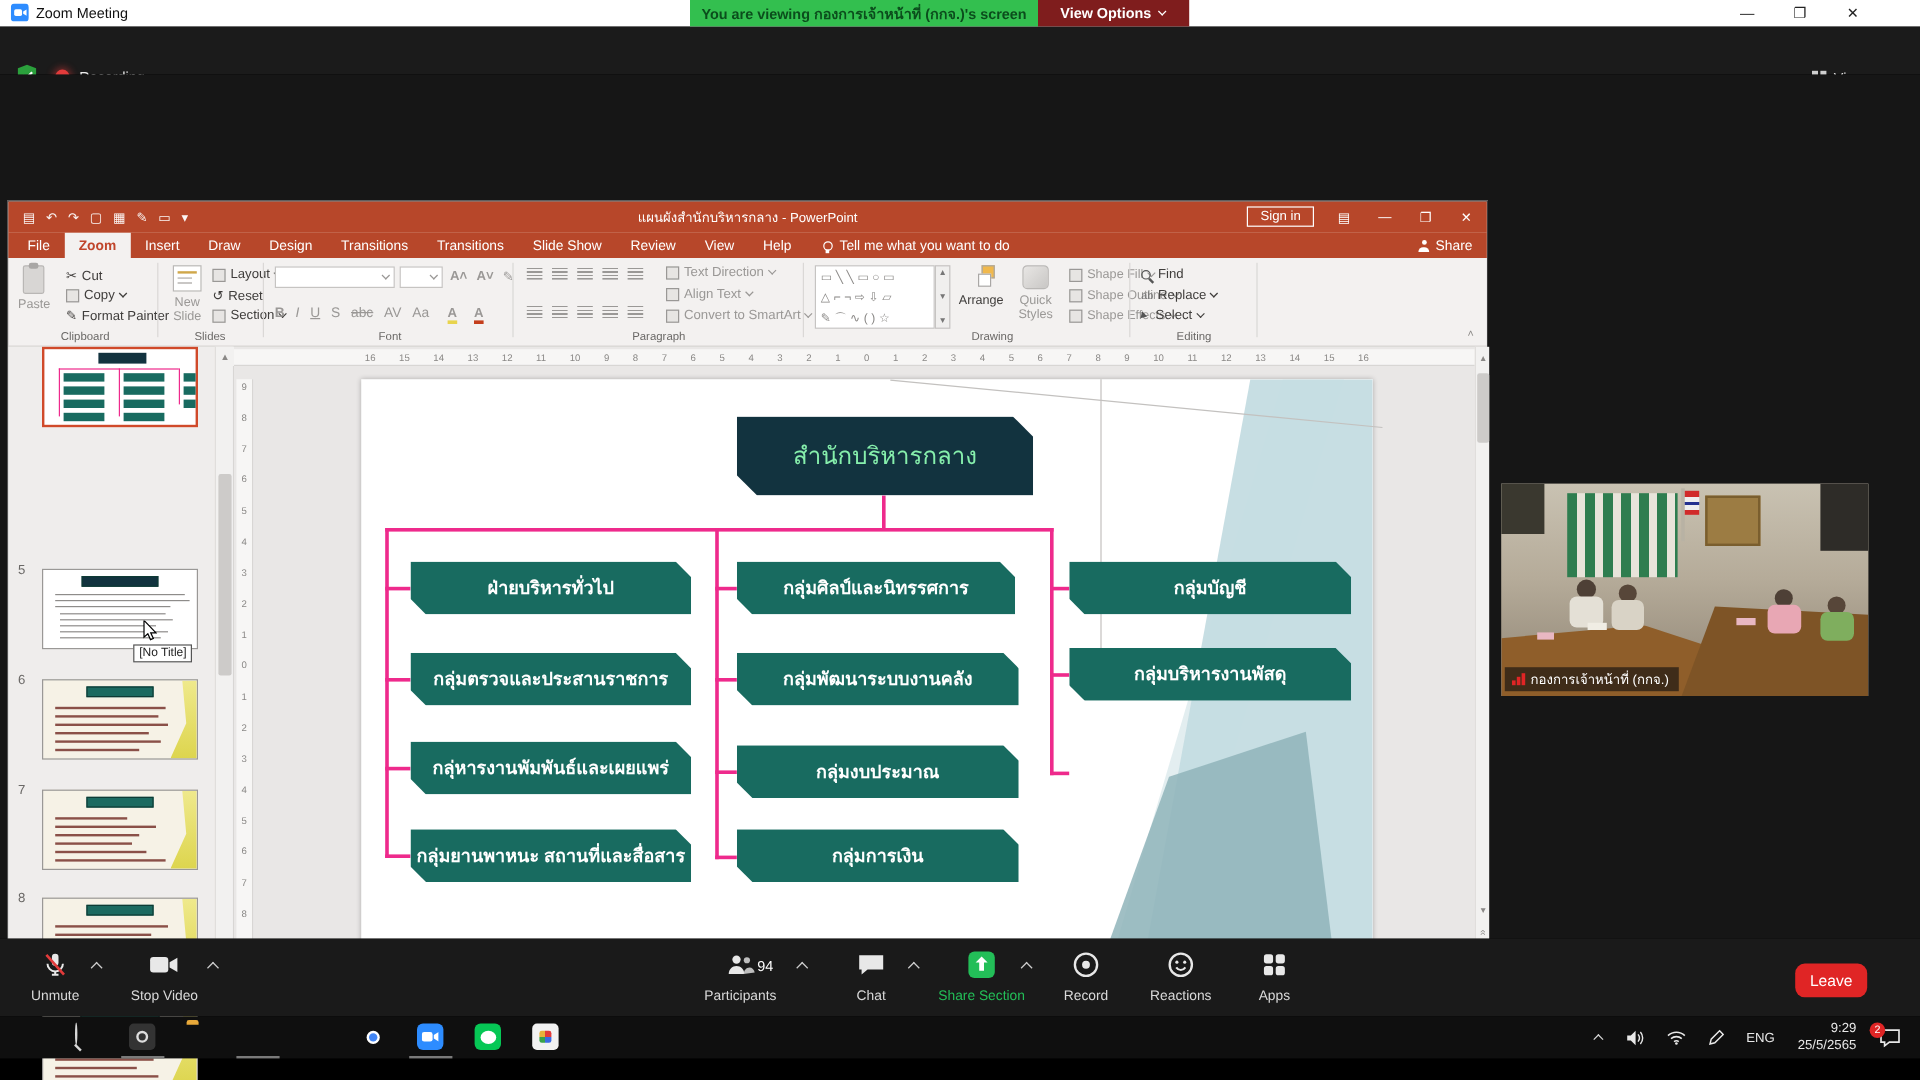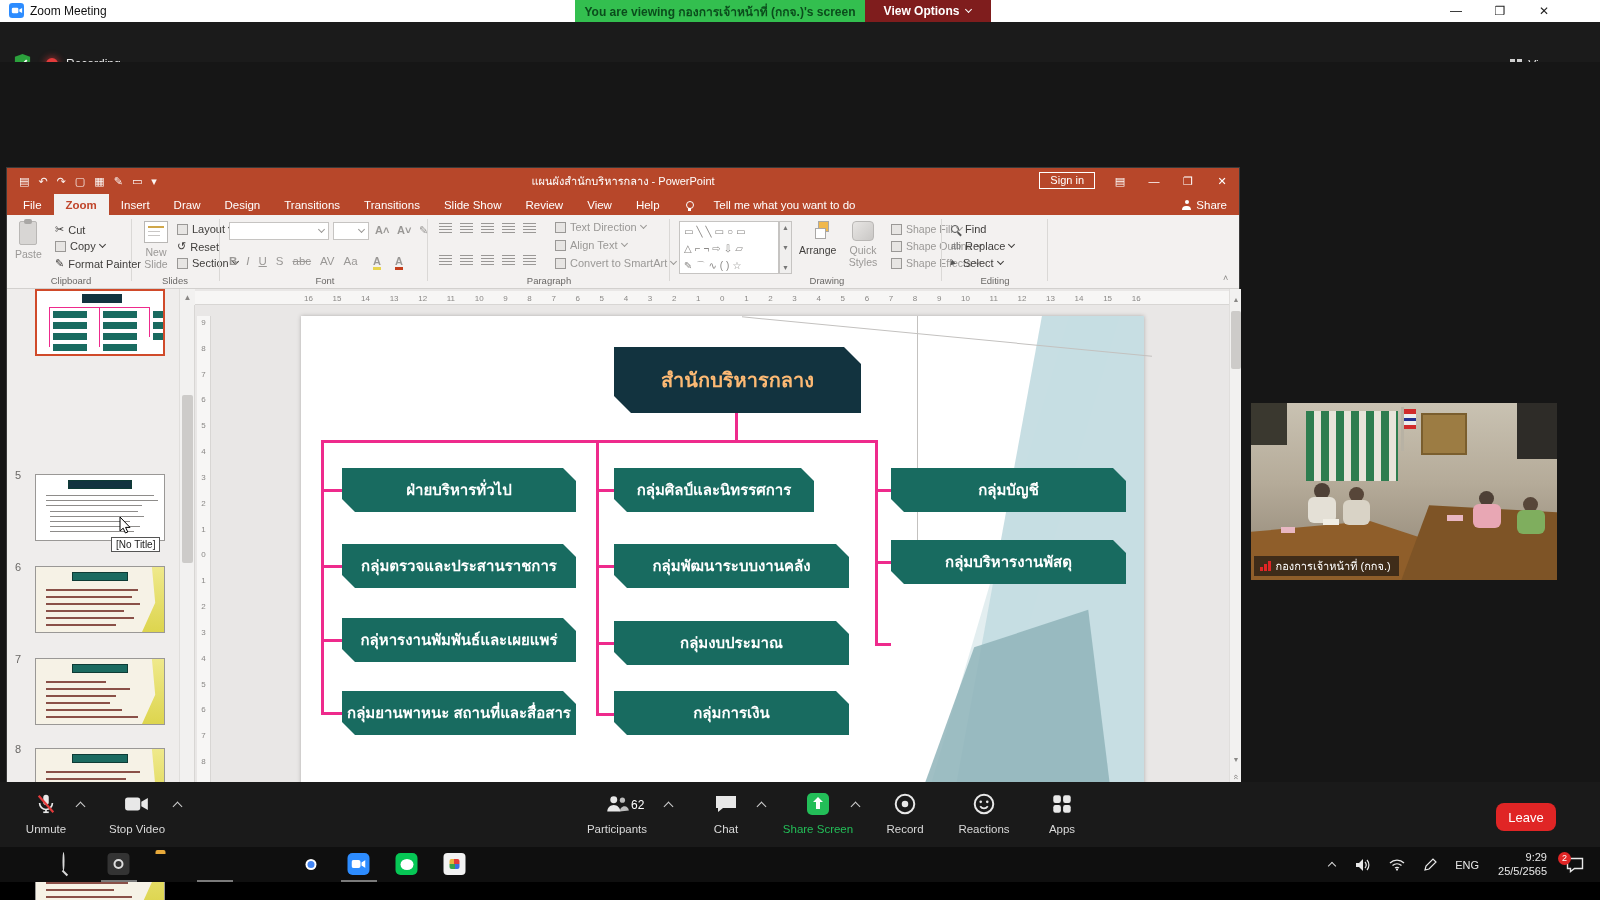--- a/index.html
+++ b/index.html
@@ -27,21 +27,21 @@
   .ppt{position:absolute;left:6px;top:105px;width:1234px;height:657px;background:#F3F1F0;border:1px solid #3a3a3a}
   .ppt-titlebar{position:absolute;left:0;top:0;width:100%;height:26px;background:#B7472A;color:#fff}
   .qat{position:absolute;left:12px;top:0;height:26px;display:flex;align-items:center;gap:9px;font-size:11px;color:#fff;opacity:.95}
   .ppt-title{position:absolute;left:0;right:0;top:0;height:26px;display:flex;align-items:center;justify-content:center;font-size:11px;color:#fff}
   .signin{position:absolute;right:144px;top:4px;border:1px solid #fff;color:#fff;font-size:11px;padding:1px 10px 2px}
   .ppt-winbtns{position:absolute;right:0;top:0;height:26px;display:flex}
   .ppt-winbtns span{width:34px;display:flex;align-items:center;justify-content:center;font-size:11px;color:#fff}
   .ppt-tabs{position:absolute;left:0;top:26px;width:100%;height:21px;background:#B7472A;display:flex;align-items:stretch;padding-left:4px;color:#fff;font-size:11.5px}
   .ppt-tab{padding:0 12px;display:flex;align-items:center}
   .ppt-tab.active{background:#F3F1F0;color:#C0452B;font-weight:bold}
-  .tellme{display:flex;align-items:center;gap:20px;margin-left:14px;font-size:11.5px}
+  .tellme{display:flex;align-items:center;gap:6px;margin-left:14px;font-size:11.5px}
   .bulb{width:8px;height:8px;border:1.3px solid #fff;border-radius:50%;position:relative}
   .bulb::after{content:'';position:absolute;left:1.8px;bottom:-3.4px;width:2.6px;height:2.8px;background:#fff}
   .ppt-share{position:absolute;right:12px;top:26px;height:21px;display:flex;align-items:center;gap:5px;color:#fff;font-size:11.5px}
   .person-ic{width:9px;height:9px;position:relative}
   .person-ic::before{content:'';position:absolute;left:2.4px;top:0;width:4px;height:4px;border-radius:50%;background:#fff}
   .person-ic::after{content:'';position:absolute;left:0;bottom:-1px;width:9px;height:4.5px;border-radius:4px 4px 0 0;background:#fff}
   .ribbon{position:absolute;left:0;top:47px;width:100%;height:74px;background:#F3F1F0;border-bottom:1px solid #D2D0CE;font-size:11px;color:#3f3d3b}
   .rsep{position:absolute;top:4px;height:62px;width:1px;background:#DAD8D6}
   .rgrouplbl{position:absolute;top:60px;width:120px;text-align:center;font-size:9.5px;color:#6a6866}
   .rrow{position:absolute;display:flex;align-items:center;gap:4px;white-space:nowrap}
@@ -84,21 +84,21 @@
   
   .hruler{position:absolute;left:188px;top:2px;width:1034px;height:14px;background:#F7F6F5;border-bottom:1px solid #D8D6D4}
   .hnum{position:absolute;left:106px;top:0;width:843px;height:14px;display:flex;justify-content:space-between;align-items:center;font-size:8px;color:#8a8886;padding:0 3px}
   .vruler{position:absolute;left:190px;top:27px;width:14px;height:478px;background:#F7F6F5;border-right:1px solid #D8D6D4;display:flex;flex-direction:column;justify-content:space-between;align-items:center;font-size:8px;color:#8a8886;padding:2px 0}
   .canvas{position:absolute;left:294px;top:27px;width:843px;height:478px;background:#fff;box-shadow:0 0 4px rgba(0,0,0,.25)}
   .deco-band{position:absolute;right:0;top:0;width:243px;height:100%;background:#C4DCE1;clip-path:polygon(58% 0,100% 0,100% 100%,22% 100%);opacity:.95}
   .deco-band2{position:absolute;right:0;top:0;width:300px;height:100%;background:#DCEAEC;clip-path:polygon(75% 0,92% 0,45% 100%,28% 100%);opacity:.8}
   .deco-dark{position:absolute;left:620px;top:290px;width:190px;height:188px;background:#8FB4BA;clip-path:polygon(28% 22%,88% 2%,100% 100%,0 100%);opacity:.85}
   .deco-line{position:absolute;background:#C3C1BF}
   .orgbox{position:absolute;background:#186B60;color:#fff;font-weight:bold;font-size:15px;display:flex;align-items:center;justify-content:center;white-space:nowrap;clip-path:polygon(0 0,calc(100% - 13px) 0,100% 13px,100% 100%,13px 100%,0 calc(100% - 13px))}
-  .orgroot{position:absolute;background:#12333F;color:#fdba74;font-weight:bold;font-size:20px;display:flex;align-items:center;justify-content:center;clip-path:polygon(0 0,calc(100% - 17px) 0,100% 17px,100% 100%,17px 100%,0 calc(100% - 17px))}
+  .orgroot{position:absolute;background:#12333F;color:#86efac;font-weight:normal;font-size:20px;display:flex;align-items:center;justify-content:center;clip-path:polygon(0 0,calc(100% - 17px) 0,100% 17px,100% 100%,17px 100%,0 calc(100% - 17px))}
   .pk{position:absolute;background:#EE2A8C}
   .vscroll{position:absolute;left:1222px;top:0;width:12px;height:100%;background:#F2F1F0;border-left:1px solid #E0DEDC}
   .vsb{position:absolute;left:0;width:12px;height:16px;color:#8a8886;font-size:7px;display:flex;align-items:center;justify-content:center}
   
   .vtile{position:absolute;left:1251px;top:341px;width:306px;height:177px;background:linear-gradient(180deg,#C9C2B2 0%,#B5AB99 45%,#8E8373 100%);overflow:hidden}
   .vt-label{position:absolute;left:3px;bottom:4px;height:20px;background:rgba(15,15,15,.62);display:flex;align-items:center;gap:5px;padding:0 8px 0 6px;color:#fff;font-size:11px}
   .sigbars{display:inline-flex;align-items:flex-end;gap:1.5px;height:10px}
   .sigbars i{width:2.5px;background:#E02525}
   
   .ztoolbar{position:absolute;left:0;top:782px;width:1600px;height:65px;background:#1A1A1A}
@@ -545,21 +545,21 @@
         <div class="pk" style="left:574px;top:245px;width:16px;height:3px"></div>
         <div class="pk" style="left:574px;top:327px;width:16px;height:3px"></div>
 
         <div class="orgroot thai" style="left:313px;top:31px;width:247px;height:66px">สำนักบริหารกลาง</div>
 
         <div class="orgbox thai" style="left:41px;top:152px;width:234px;height:44px">ฝ่ายบริหารทั่วไป</div>
         <div class="orgbox thai" style="left:41px;top:228px;width:234px;height:44px">กลุ่มตรวจและประสานราชการ</div>
         <div class="orgbox thai" style="left:41px;top:302px;width:234px;height:44px">กลุ่หารงานพัมพันธ์และเผยแพร่</div>
         <div class="orgbox thai" style="left:41px;top:375px;width:234px;height:44px">กลุ่มยานพาหนะ สถานที่และสื่อสาร</div>
 
-        <div class="orgbox thai" style="left:313px;top:152px;width:200px;height:44px">กลุ่มศิลป์และนิทรรศการ</div>
+        <div class="orgbox thai" style="left:313px;top:152px;width:232px;height:44px">กลุ่มศิลป์และนิทรรศการ</div>
         <div class="orgbox thai" style="left:313px;top:228px;width:235px;height:44px">กลุ่มพัฒนาระบบงานคลัง</div>
         <div class="orgbox thai" style="left:313px;top:305px;width:235px;height:44px">กลุ่มงบประมาณ</div>
         <div class="orgbox thai" style="left:313px;top:375px;width:235px;height:44px">กลุ่มการเงิน</div>
 
         <div class="orgbox thai" style="left:590px;top:152px;width:235px;height:44px">กลุ่มบัญชี</div>
         <div class="orgbox thai" style="left:590px;top:224px;width:235px;height:44px">กลุ่มบริหารงานพัสดุ</div>
       </div>
 
       <div class="vscroll">
         <div class="vsb" style="top:2px">▲</div>
@@ -627,37 +627,37 @@
 
   <div class="zbtn" style="left:617px">
     <span><svg width="26" height="24" viewBox="0 0 24 22">
           <circle cx="9" cy="7" r="3.2" fill="#e8e8e8"></circle>
           <path d="M3 18c0-3.3 2.7-6 6-6s6 2.7 6 6z" fill="#e8e8e8"></path>
           <circle cx="17" cy="7.5" r="2.4" fill="#bdbdbd"></circle>
           <path d="M14.5 18c.2-2.8 2-5 4.5-5 2 0 3.6 1.6 4 4z" fill="#bdbdbd"></path>
         </svg></span>
     <span class="lbl">Participants</span>
   </div>
-  <span class="pcount">62</span>
+  <span class="pcount">94</span>
   <span class="chevup" style="left:664px"></span>
 
   <div class="zbtn" style="left:726px">
     <span><svg width="24" height="24" viewBox="0 0 24 22">
           <path d="M2 3h20v12H9l-5 4v-4H2z" fill="#e8e8e8"></path>
         </svg></span>
     <span class="lbl">Chat</span>
   </div>
   <span class="chevup" style="left:757px"></span>
 
   <div class="zbtn" style="left:818px;color:#23BE58">
     <span><svg width="24" height="24" viewBox="0 0 24 24">
           <rect x="1" y="1" width="22" height="22" rx="5" fill="#23BE58"></rect>
           <path d="M12 5l5 5h-3v7h-4v-7H7z" fill="#fff"></path>
         </svg></span>
-    <span class="lbl">Share Screen</span>
+    <span class="lbl">Share Section</span>
   </div>
   <span class="chevup" style="left:851px"></span>
 
   <div class="zbtn" style="left:905px">
     <span><svg width="24" height="24" viewBox="0 0 22 22">
           <circle cx="11" cy="11" r="8.5" fill="none" stroke="#e8e8e8" stroke-width="1.8"></circle>
           <circle cx="11" cy="11" r="3" fill="#e8e8e8"></circle>
         </svg></span>
     <span class="lbl">Record</span>
   </div>

